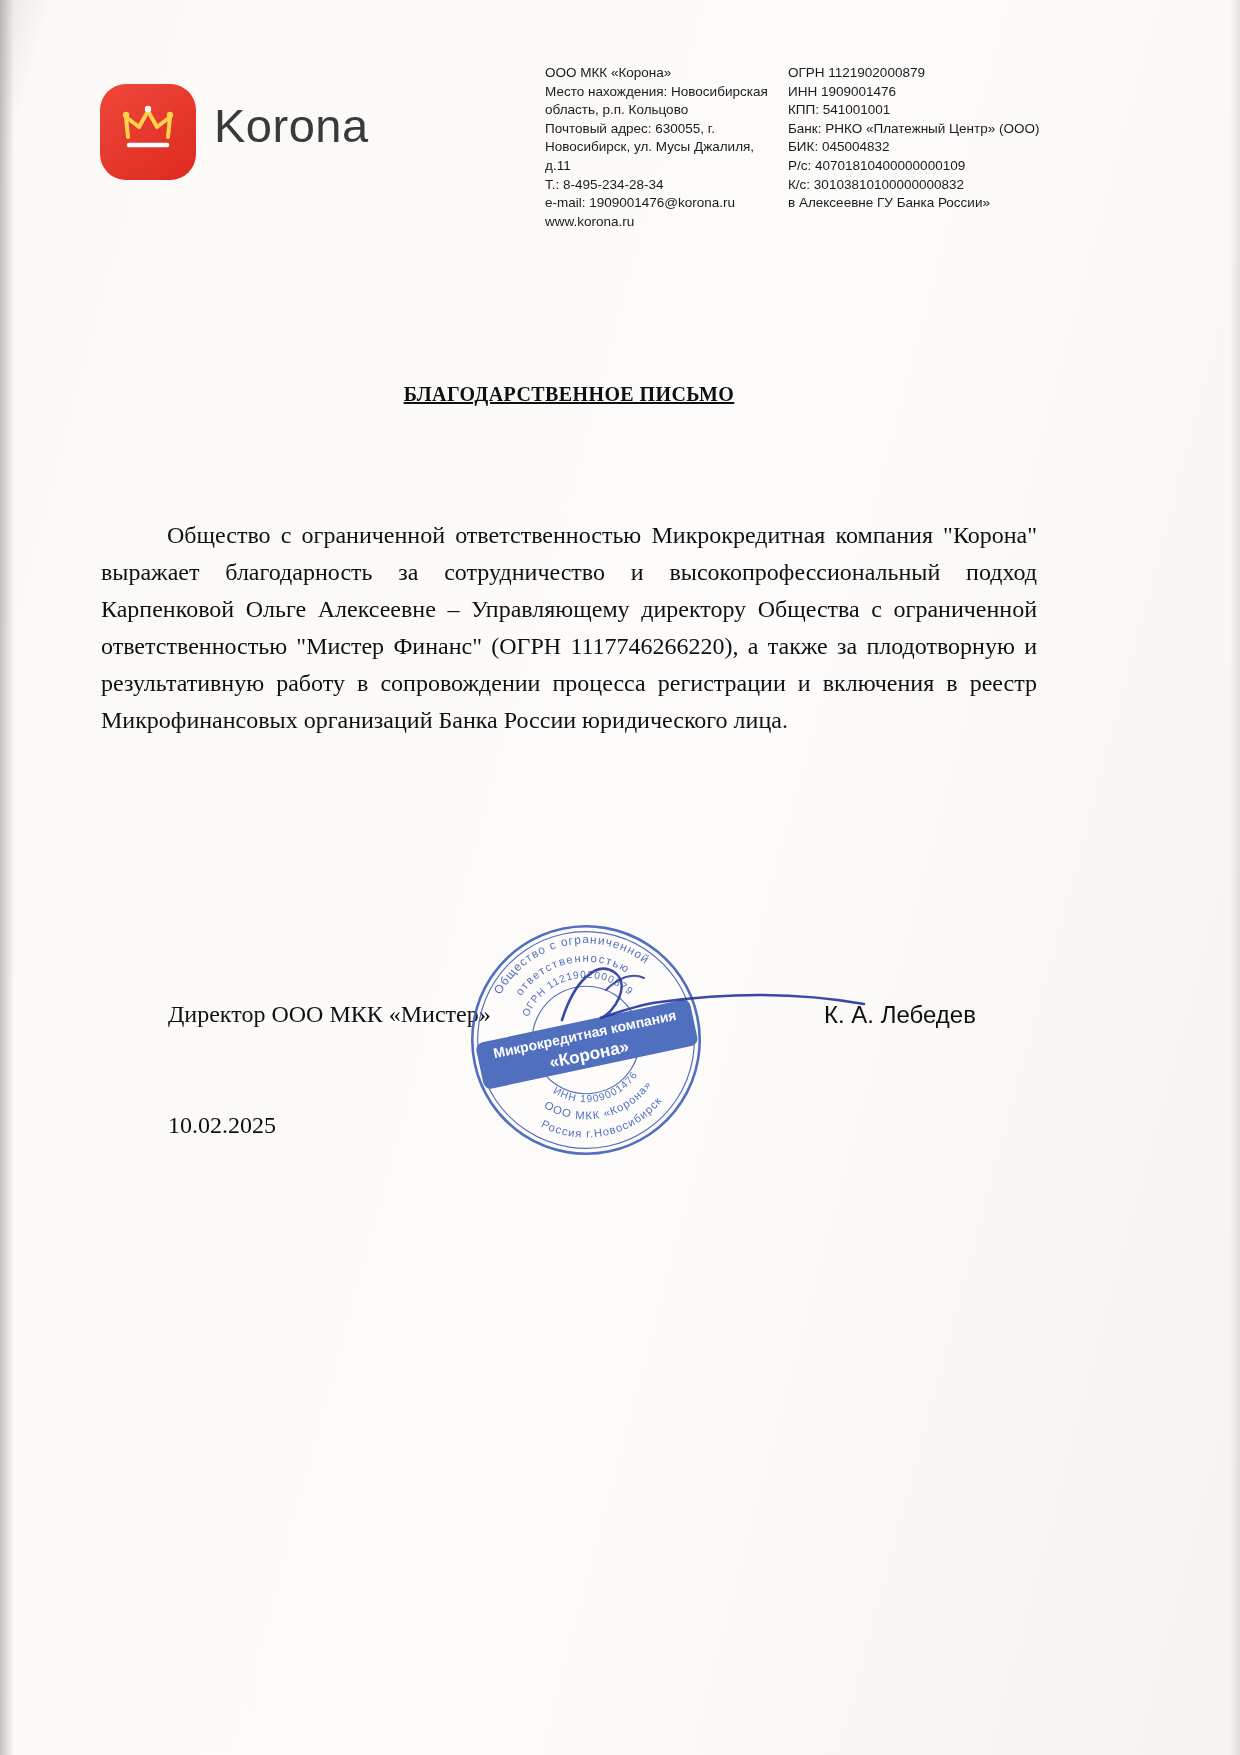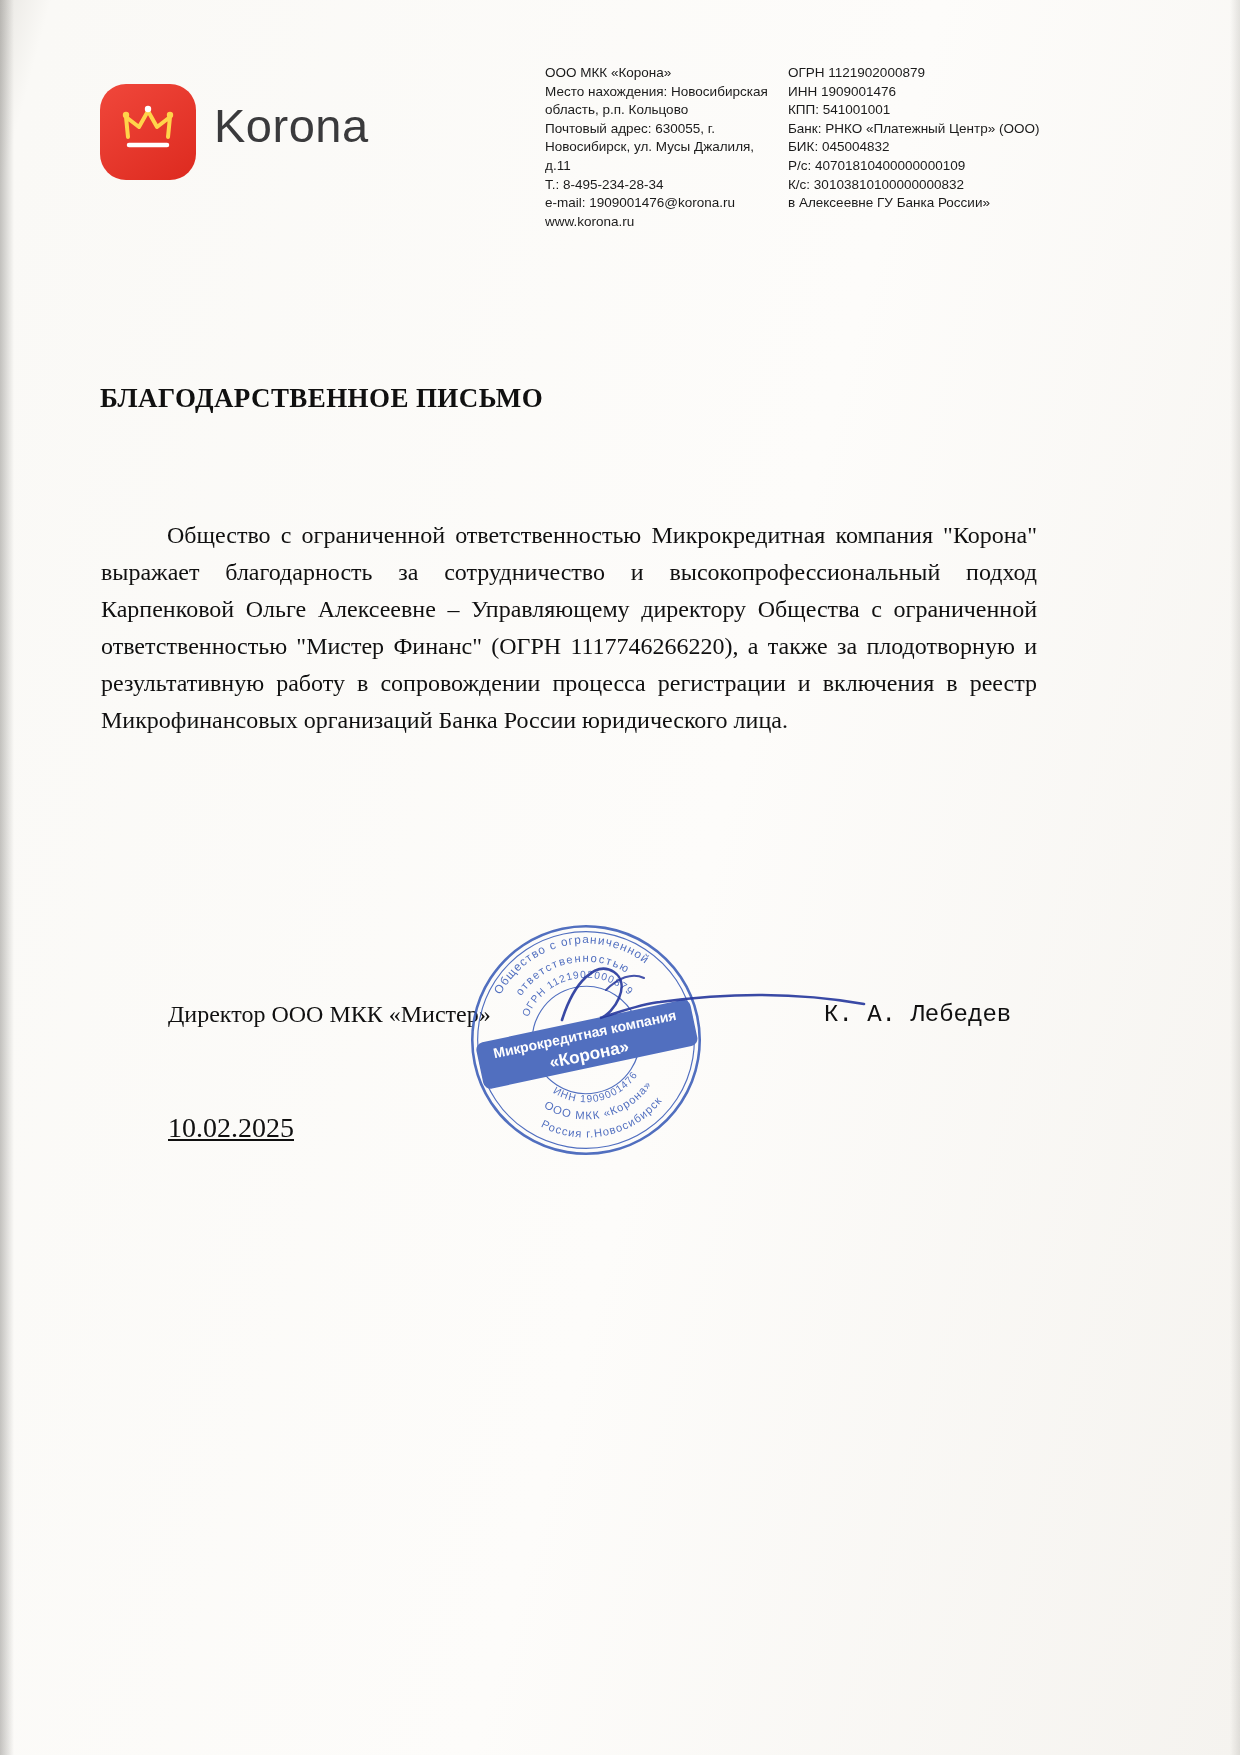--- a/index.html
+++ b/index.html
@@ -35,33 +35,33 @@
     font-size:47px;font-weight:normal;letter-spacing:.5px;color:#3a3a3c;
   }
   .lh-col{position:absolute;top:64px;font-size:13.5px;line-height:18.6px;color:#1b1b1b;}
   .lh-col .ln{white-space:nowrap;}
   .contact-col{left:545px;width:240px;}
   .reg-col{left:788px;width:270px;}
 
   
   .doc-title{
     position:absolute;left:100px;top:383px;width:938px;
-    text-align:left;font-family:"Liberation Serif",serif;
-    font-weight:bold;font-size:27px;letter-spacing:.4px;color:#101010;
+    text-align:center;font-family:"Liberation Serif",serif;
+    font-weight:bold;font-size:20px;letter-spacing:.4px;color:#101010;text-decoration:underline;
   }
   .body-text{
     position:absolute;left:100px;top:516px;width:938px;
     font-family:"Liberation Serif",serif;font-size:24px;line-height:37px;
     text-align:justify;color:#101010;
   }
   .body-text p{margin:1px;text-indent:66px;}
 
   .sig-role{position:absolute;left:168px;top:1001px;font-family:"Liberation Serif",serif;font-size:24px;color:#101010;}
-  .sig-name{position:absolute;left:824px;top:1001px;font-family:Liberation Mono, monospace;font-size:24px;color:#101010;}
-  .sig-date{position:absolute;left:168px;top:1112px;font-family:"Liberation Serif",serif;font-size:28px;color:#101010;text-decoration:underline;}
+  .sig-name{position:absolute;left:824px;top:1001px;font-family:Liberation Sans, sans-serif;font-size:24px;color:#101010;}
+  .sig-date{position:absolute;left:168px;top:1112px;font-family:"Liberation Serif",serif;font-size:24px;color:#101010;}
 
   
   .stamp-wrap{
     position:absolute;left:468px;top:922px;width:236px;height:236px;
     transform:rotate(-12deg);
     opacity:.88;z-index:2;
   }
   .stamp-wrap svg text{font-family:"Liberation Sans",sans-serif;fill:#3a5cb8;}
 
   

